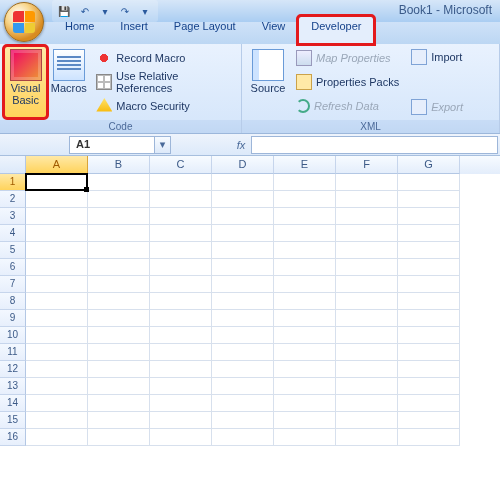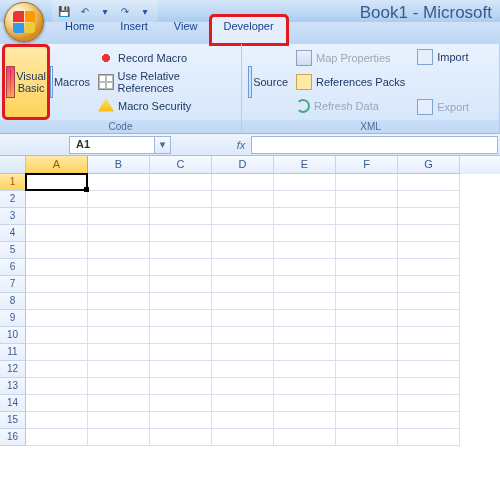--- a/index.html
+++ b/index.html
@@ -6,35 +6,35 @@
   body { background:#fff; width:500px; height:500px; overflow:hidden; position:relative; }
   .titlebar { height:22px; background:linear-gradient(#d6e6f8,#aacdf2); display:flex; align-items:center; }
   .office-btn { width:40px; height:40px; border-radius:50%; background:radial-gradient(circle at 35% 30%, #fff, #f8d589 35%, #d88b20 70%); border:1px solid #9d6b1e; position:absolute; left:4px; top:2px; z-index:5; box-shadow:0 1px 3px rgba(0,0,0,0.4); display:flex; align-items:center; justify-content:center; }
   .office-btn .logo { width:22px; height:22px; display:grid; grid-template-columns:1fr 1fr; grid-template-rows:1fr 1fr; gap:1px; }
   .office-btn .logo span:nth-child(1){background:#e33;border-radius:3px 0 0 0;}
   .office-btn .logo span:nth-child(2){background:#f90;border-radius:0 3px 0 0;}
   .office-btn .logo span:nth-child(3){background:#39e;border-radius:0 0 0 3px;}
   .office-btn .logo span:nth-child(4){background:#ec3;border-radius:0 0 3px 0;}
   .qat { margin-left:52px; height:22px; display:flex; align-items:center; gap:6px; background:rgba(255,255,255,0.2); border-radius:3px; padding:0 6px; }
   .qat-icon { width:14px; height:14px; display:flex; align-items:center; justify-content:center; font-size:10px; color:#2a5a9e;}
-  .title-text { position:absolute; right:8px; top:3px; color:#3a5a89; font-size:17px;}
+  .title-text { position:absolute; right:8px; top:3px; color:#3a5a89; font-size:12px;}
   .tabstrip { height:22px; background:linear-gradient(#cfe2f8,#bcd7f3); display:flex; padding-left:52px; align-items:flex-end; }
   .tab { padding:3px 12px 12px; color:#15428b; cursor:default; border:1px solid transparent; border-bottom:none;}
   .tab.active { background:#e4eefc; border-color:#8ba8d1; border-radius:3px 3px 0 0;}
   .hl-red { outline:3px solid #e3191c; outline-offset:-1px; }
   .ribbon { height:90px; background:linear-gradient(#e9f2fe,#d7e7fb 85%,#c6dbf4); display:flex; border-bottom:1px solid #9cb7db;}
   .group { border-right:1px solid #b7cce9; display:flex; flex-direction:column; }
   .group-body { flex:1; display:flex; padding:2px 4px; }
   .group-title { text-align:center; font-size:10px; color:#4c6a99; background:rgba(190,213,243,0.6); padding:1px 0;}
-  .bigbtn { width:44px; display:flex; flex-direction:row; align-items:center; justify-content:space-between; padding:2px 1px; text-align:center; color:#1f3864; gap:1px; border:1px solid transparent; border-radius:3px;}
+  .bigbtn { width:44px; display:flex; flex-direction:column; align-items:center; justify-content:flex-start; padding:2px 1px; text-align:center; color:#1f3864; gap:1px; border:1px solid transparent; border-radius:3px;}
   .bigbtn.sel { background:linear-gradient(#ffe9a7,#ffd35b); border-color:#d9a43a;}
   .bigbtn .ic { width:32px; height:32px;}
   .smallrow { display:flex; align-items:center; gap:4px; height:22px; padding:0 2px; color:#1f3864; }
   .smallrow .ic { width:16px; height:16px; }
-  .smallrow.dis { color:#9aa7b8;}
+  .smallrow.dis { color:#9aa7b8;font-style:italic;}
   .ic-vb { background:linear-gradient(135deg,#e06,#e93); border:1px solid #a44; box-shadow:inset 0 0 0 3px #fff3; }
   .ic-macro { background:linear-gradient(#fff,#cde3ff); border:1px solid #6a9bd8; position:relative;}
   .ic-macro::after{content:"";position:absolute;left:3px;top:6px;right:3px;height:2px;background:#5b88c4;box-shadow:0 4px #5b88c4,0 8px #5b88c4,0 12px #5b88c4;}
   .ic-rec { background:radial-gradient(circle,#e33 35%,transparent 36%);}
   .ic-rel { background:#fff;border:1px solid #888;display:grid;grid-template-columns:1fr 1fr;grid-template-rows:1fr 1fr;}
   .ic-rel span{border:1px solid #bbb;}
   .ic-sec { background:linear-gradient(#ffe36b,#f7b500);clip-path:polygon(50% 0,100% 85%,0 85%); }
   .ic-src { background:#fff; border:1px solid #6a9bd8; box-shadow:inset 6px 0 #cde3ff;}
   .ic-map { background:linear-gradient(#eef,#cde); border:1px solid #99b;}
   .ic-exp { background:#ffe9a7;border:1px solid #cba24a;}
@@ -74,20 +74,21 @@
     <span class="qat-icon">▾</span>
     <span class="qat-icon">↷</span>
     <span class="qat-icon">▾</span>
   </div>
   <div class="title-text">Book1 - Microsoft</div>
 </div>
 
 <div class="tabstrip">
   <div class="tab">Home</div>
   <div class="tab">Insert</div>
+  <div class="tab">Page Layout</div>
   <div class="tab">View</div>
   <div class="tab active hl-red">Developer</div>
 </div>
 
 <div class="ribbon">
   <div class="group" style="width:242px">
     <div class="group-body">
       <div class="bigbtn sel hl-red">
         <div class="ic ic-vb"></div>
         <span>Visual Basic</span>
@@ -124,21 +125,21 @@
         <div class="ic ic-src"></div>
         <span>Source</span>
       </div>
       <div style="display:flex;flex-direction:column;justify-content:space-around;padding-left:4px">
         <div class="smallrow dis">
             <div class="ic ic-map"></div>
             <span>Map Properties</span>
           </div>
         <div class="smallrow">
             <div class="ic ic-exp"></div>
-            <span>References Packs</span>
+            <span>Properties Packs</span>
           </div>
         <div class="smallrow dis">
             <div class="ic-ref"></div>
             <span>Refresh Data</span>
           </div>
       </div>
       <div style="display:flex;flex-direction:column;justify-content:space-between;padding-left:8px;gap:0">
         <div class="smallrow">
             <div class="ic ic-imp"></div>
             <span>Import</span>

